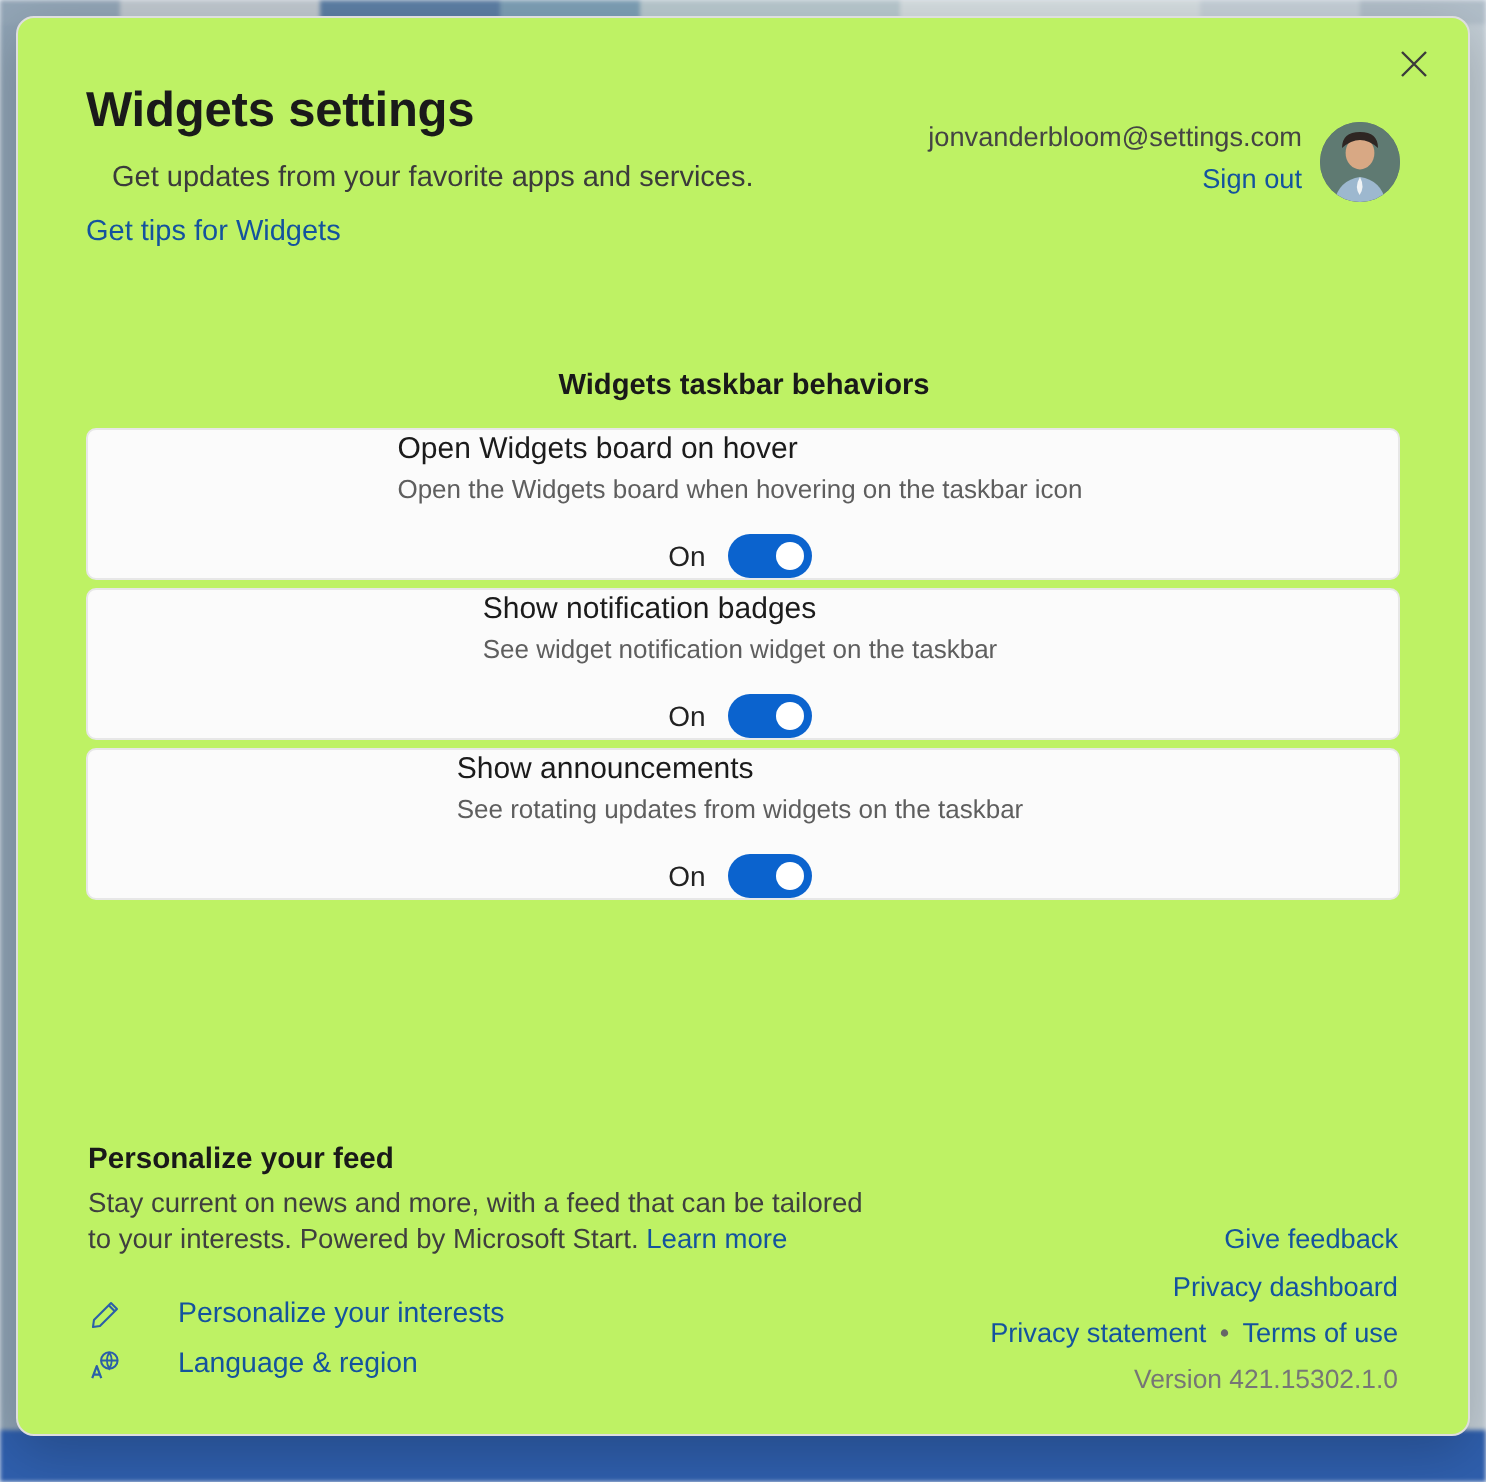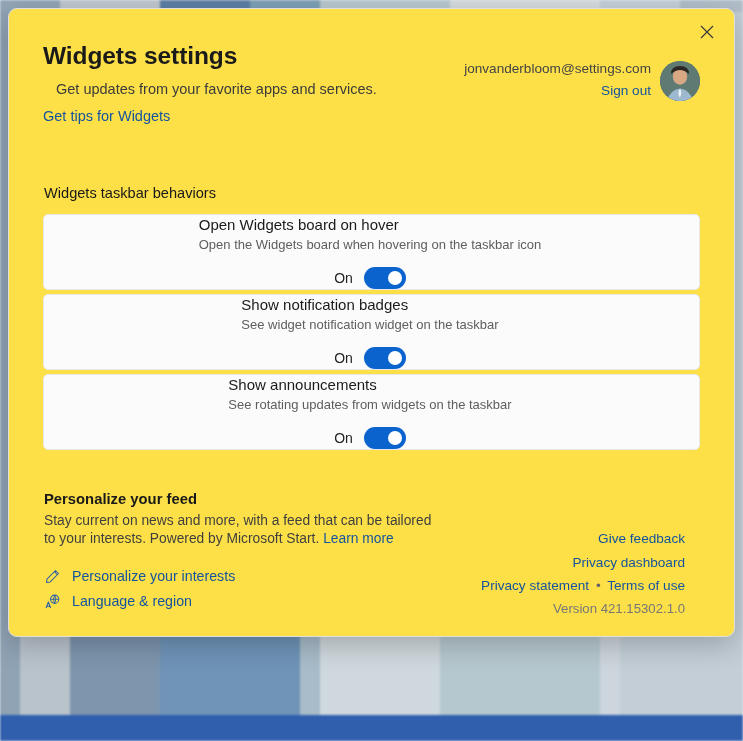--- a/index.html
+++ b/index.html
@@ -50,22 +50,22 @@
     opacity: .65;
     filter: blur(2px);
   }
 
   
   #dialog {
     position: absolute;
     left: 8px;
     top: 8px;
     width: 727px;
-    height: 629px;
-    background: #fde047;
+    height: 710px;
+    background: #bef264;
     border-radius: 9px;
     border: 1px solid #dedede;
     box-shadow: 0 8px 28px rgba(0,0,0,.22);
     box-sizing: border-box;
     overflow: hidden;
   }
 
   
   #close-btn {
     position: absolute;
@@ -142,23 +142,24 @@
   }
   .avatar svg { display: block; }
 
   
   .section {
     padding: 0 34px;
     margin-top: 60px;
   }
   .section-title {
     font-size: 14.6px;
-    font-weight: 400;
+    font-weight: 700;
     color: #191919;
     margin: 0 0 13px 1px;
+    text-align: center;
   }
 
   .setting-card {
     background: #fbfbfb;
     border: 1px solid #e7e7e7;
     border-radius: 5px;
     height: 76px;
     margin-bottom: 4px;
     display: flex;
     align-items: center;
@@ -206,21 +207,21 @@
     width: 14px;
     height: 14px;
     border-radius: 50%;
     background: #ffffff;
   }
 
   
   .footer {
     position: absolute;
     left: 0;
-    right: 15px;
+    right: 1px;
     bottom: 0;
     padding: 0 34px 18px 34px;
     display: flex;
     justify-content: space-between;
     align-items: flex-end;
   }
   .feed-block { max-width: 420px; }
   .feed-title {
     font-size: 14.8px;
     font-weight: 700;
@@ -231,21 +232,21 @@
     font-size: 13.8px;
     color: #3f3f3f;
     line-height: 1.36;
     margin: 0 0 19px 1px;
     max-width: 400px;
   }
   .feed-links { margin-left: 1px; }
   .feed-link-row {
     display: flex;
     align-items: center;
-    gap: 11px;
+    gap: 28px;
     margin-bottom: 9px;
     cursor: pointer;
   }
   .feed-link-row .glyph {
     width: 17px;
     display: flex;
     align-items: center;
     justify-content: center;
     flex-shrink: 0;
   }

